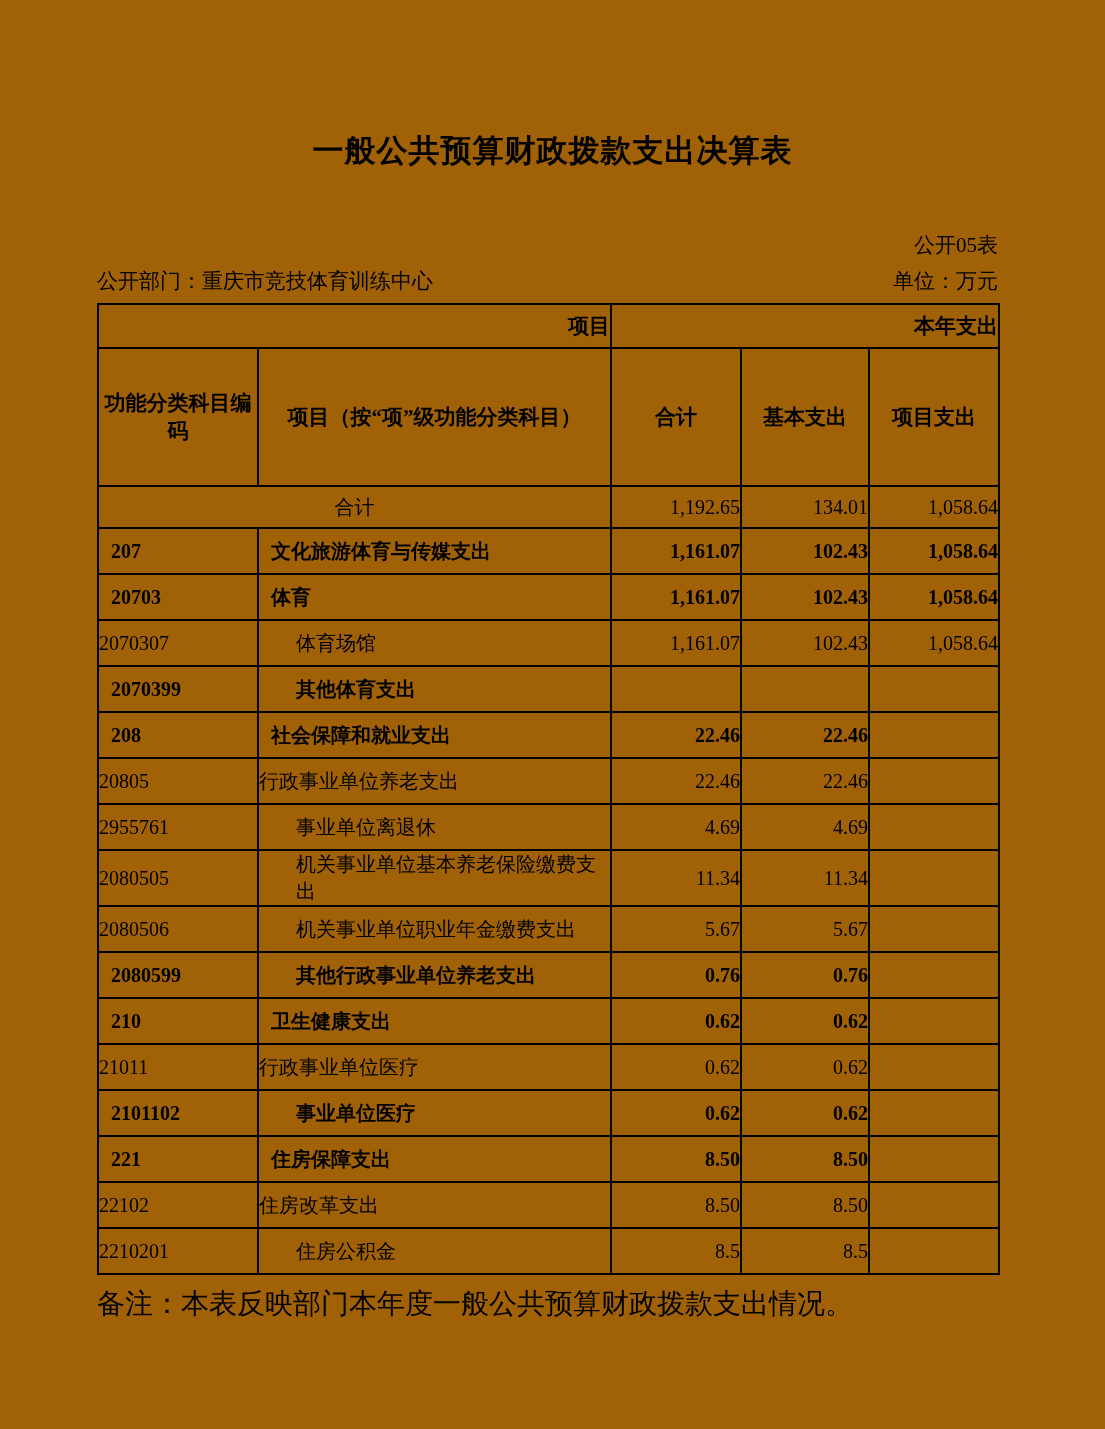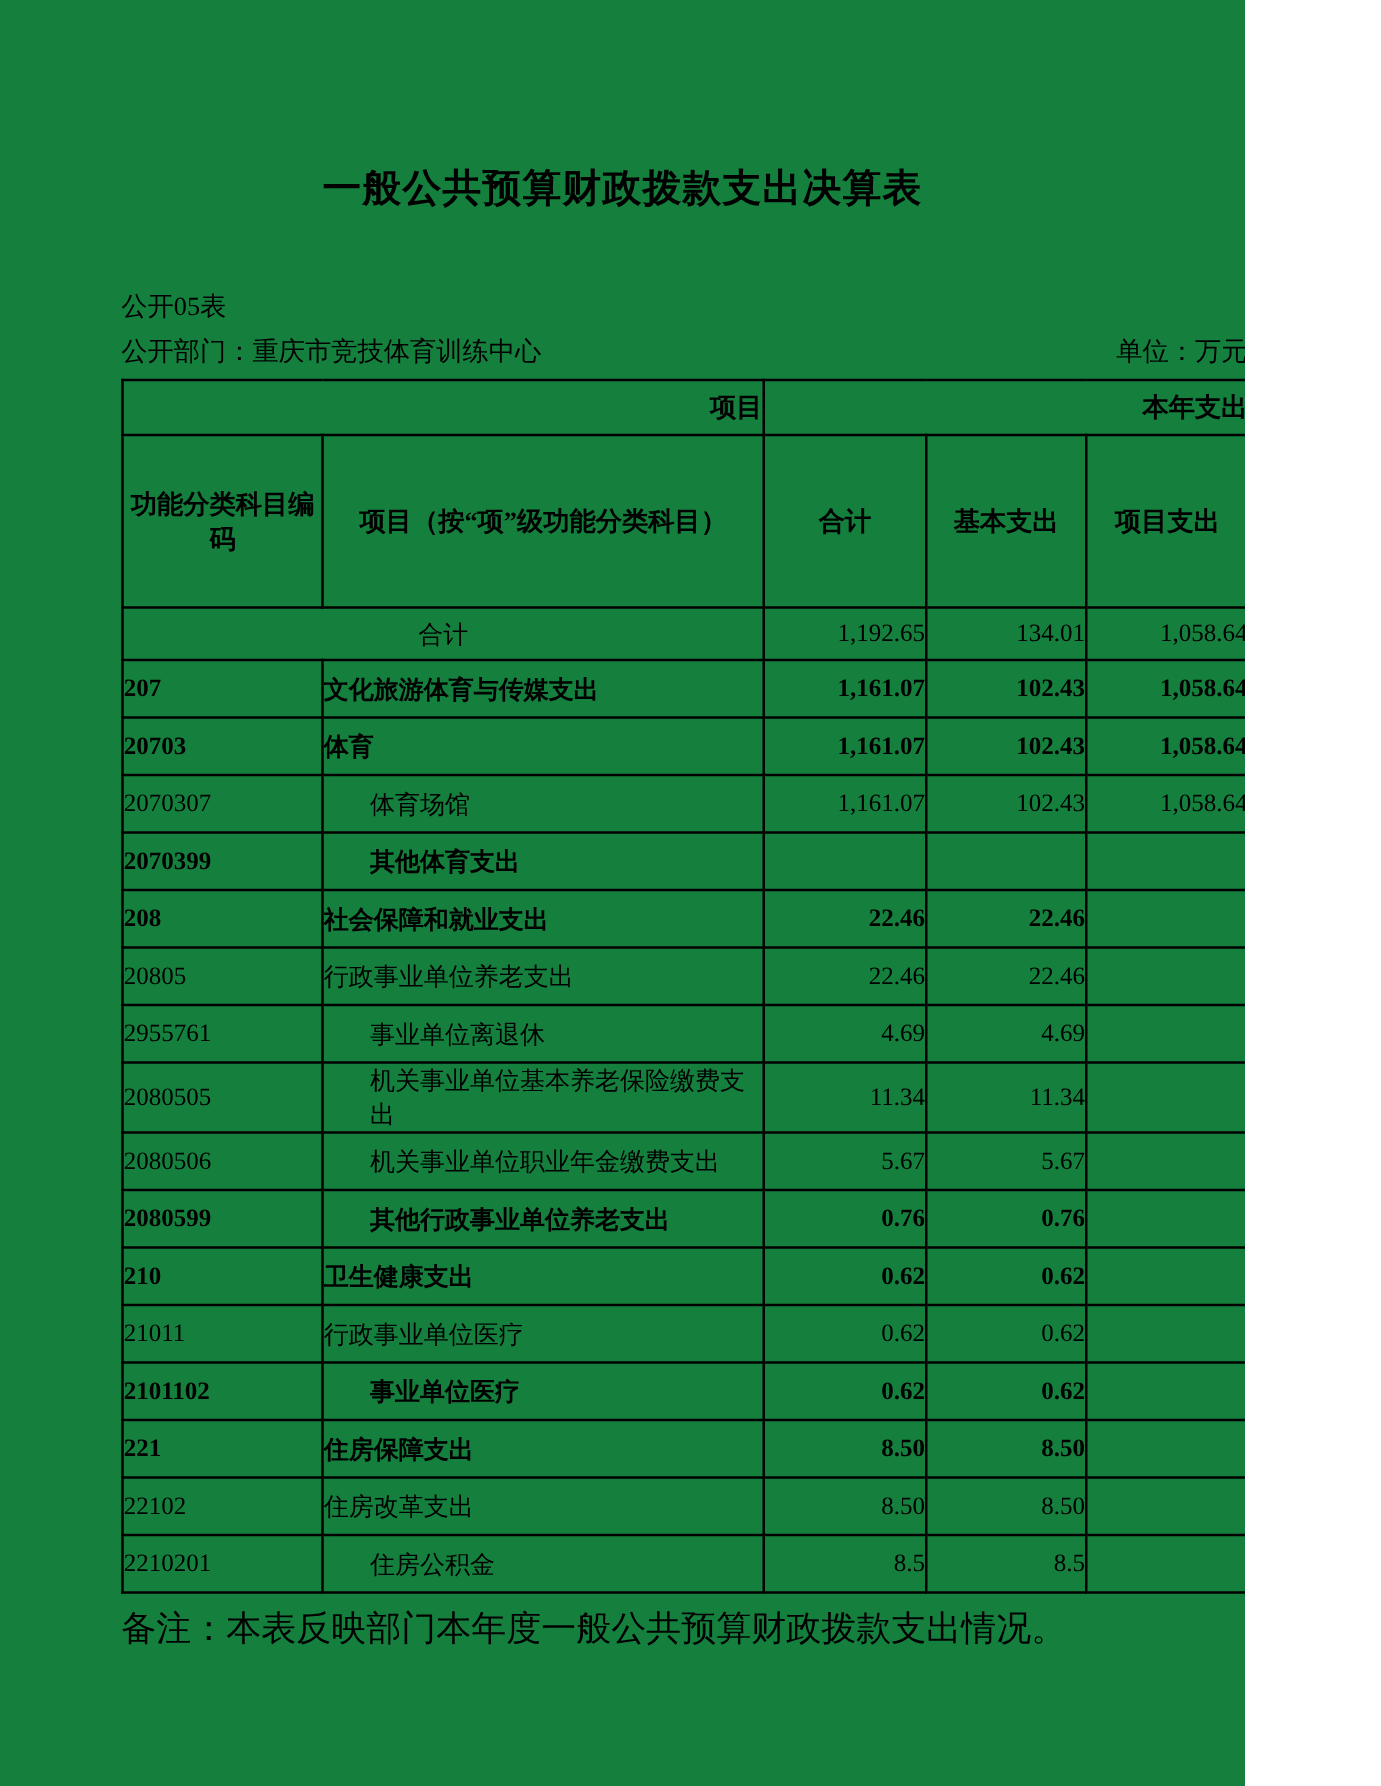--- a/index.html
+++ b/index.html
@@ -1,36 +1,36 @@
 <!DOCTYPE html>
 <html><head>
 <meta charset="utf-8">
 <style>
   html,body{margin:0;padding:0;background:#fff;}
   .page{
     position:relative;
-    width:996px;height:1429px;
-    background:#15803d;
+    width:1105px;height:1429px;
+    background:#a16207;
     color:#000;
     font-family:"Liberation Serif","DejaVu Serif",serif;
     overflow:hidden;
   }
   .content{margin-left:97px;width:901px;}
   .doc-title{
     margin:0;
     padding-top:130px;
     text-align:center;
     font-family:"Liberation Sans","DejaVu Sans",sans-serif;
     font-weight:bold;
     font-size:31px;
     letter-spacing:1px;
   }
   .form-label{
     margin-top:60px;
-    text-align:left;
+    text-align:right;
     font-size:21px;
     line-height:26px;
   }
   .meta-row{
     margin-top:9px;
     display:flex;
     justify-content:space-between;
     align-items:flex-start;
     font-size:21px;
     line-height:28px;
@@ -50,21 +50,21 @@
     overflow:hidden;
   }
   tr.hdr1 th{height:42px;font-weight:bold;font-size:21px;text-align:right;}
   tr.hdr2 th{height:136px;font-weight:bold;font-size:21px;text-align:center;padding:0 4px;}
   tr.total-row td{height:40px;}
   tr.data-row td{height:44px;}
   td.code{text-align:left;padding-left:5px;}
   td.name{text-align:left;padding-left:7px;margin-left:20px;}
   tr.ind td.name{padding-left:37px;}
   td.num{text-align:right;padding-right:7px;}
-  tr.b td{font-weight:bold;}
+  tr.b td{font-weight:bold;padding-left:12px;}
   td.merged-label{text-align:center;}
   .note{
     margin-top:16px;
     font-size:28px;
     line-height:26px;
     text-align:left;
   }
 </style>
 </head>
 <body>

